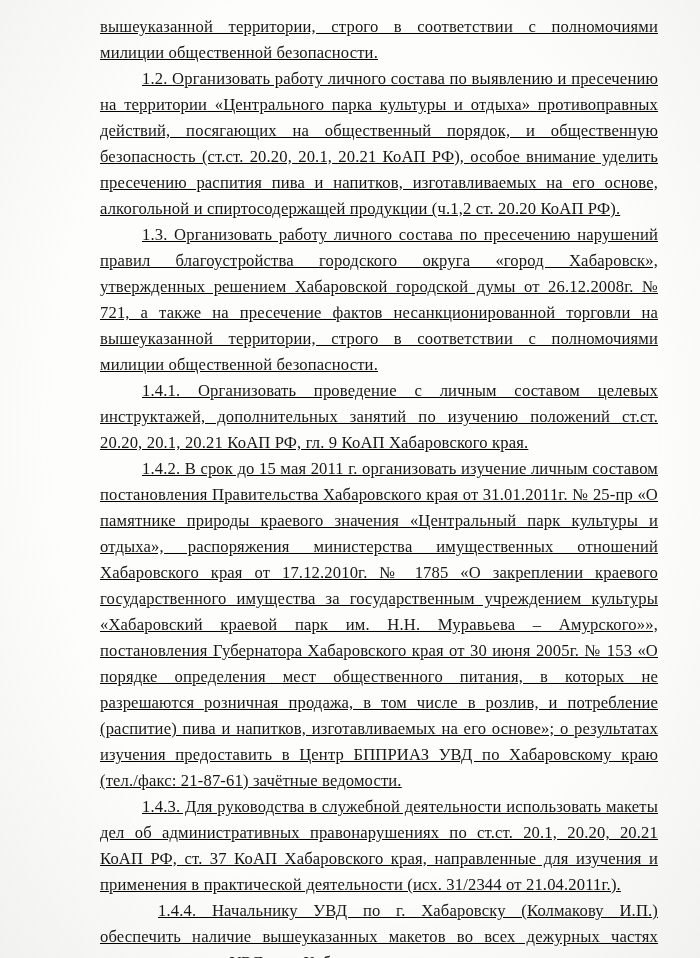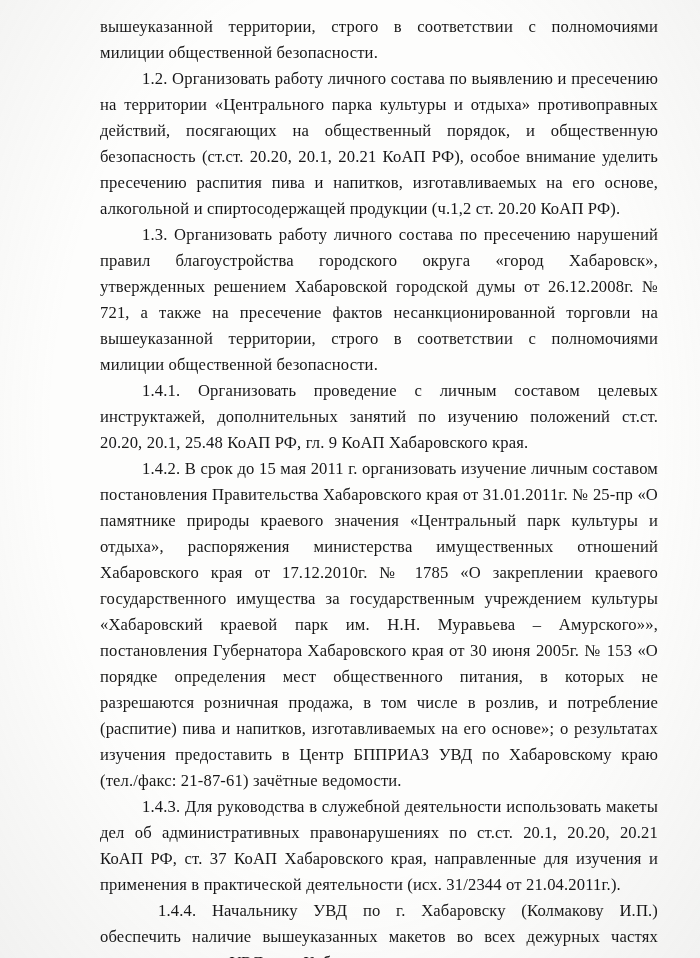--- a/index.html
+++ b/index.html
@@ -13,20 +13,21 @@
     overflow: hidden;
     font-family: "Liberation Serif", serif;
   }
   .page {
     position: relative;
     width: 700px;
     height: 958px;
     background: #fdfdfc;
     box-sizing: border-box;
     padding: 14px 42px 10px 100px;
+    text-decoration: underline;
   }
   
   .page::before {
     content: "";
     position: absolute;
     inset: 0;
     pointer-events: none;
     background:
       radial-gradient(ellipse at 50% 45%, rgba(255,255,255,0) 60%, rgba(140,140,140,0.10) 100%);
     mix-blend-mode: multiply;
@@ -59,19 +60,19 @@
   .doc-body p:nth-child(even) { color: #161618; }
 </style>
 </head>
 <body>
 
 <div class="page">
   <div class="doc-body">
     <p class="noindent">вышеуказанной территории, строго в соответствии с полномочиями милиции общественной безопасности.</p>
     <p class="indent">1.2. Организовать работу личного состава по выявлению и пресечению на территории «Центрального парка культуры и отдыха» противоправных действий, посягающих на общественный порядок, и общественную безопасность (ст.ст. 20.20, 20.1, 20.21 КоАП РФ), особое внимание уделить пресечению распития пива и напитков, изготавливаемых на его основе, алкогольной и спиртосодержащей продукции (ч.1,2 ст. 20.20 КоАП РФ).</p>
     <p class="indent">1.3. Организовать работу личного состава по пресечению нарушений правил благоустройства городского округа «город Хабаровск», утвержденных решением Хабаровской городской думы от 26.12.2008г. № 721, а также на пресечение фактов несанкционированной торговли на вышеуказанной территории, строго в соответствии с полномочиями милиции общественной безопасности.</p>
-    <p class="indent">1.4.1. Организовать проведение с личным составом целевых инструктажей, дополнительных занятий по изучению положений ст.ст. 20.20, 20.1, 25.48 КоАП РФ, гл. 9 КоАП Хабаровского края.</p>
+    <p class="indent">1.4.1. Организовать проведение с личным составом целевых инструктажей, дополнительных занятий по изучению положений ст.ст. 20.20, 20.1, 20.21 КоАП РФ, гл. 9 КоАП Хабаровского края.</p>
     <p class="indent">1.4.2. В срок до 15 мая 2011 г. организовать изучение личным составом постановления Правительства Хабаровского края от 31.01.2011г. № 25-пр «О памятнике природы краевого значения «Центральный парк культуры и отдыха», распоряжения министерства имущественных отношений Хабаровского края от 17.12.2010г. № 1785 «О закреплении краевого государственного имущества за государственным учреждением культуры «Хабаровский краевой парк им. Н.Н. Муравьева – Амурского»», постановления Губернатора Хабаровского края от 30 июня 2005г. № 153 «О порядке определения мест общественного питания, в которых не разрешаются розничная продажа, в том числе в розлив, и потребление (распитие) пива и напитков, изготавливаемых на его основе»; о результатах изучения предоставить в Центр БППРИАЗ УВД по Хабаровскому краю (тел./факс: 21-87-61) зачётные ведомости.</p>
     <p class="indent">1.4.3. Для руководства в служебной деятельности использовать макеты дел об административных правонарушениях по ст.ст. 20.1, 20.20, 20.21 КоАП РФ, ст. 37 КоАП Хабаровского края, направленные для изучения и применения в практической деятельности (исх. 31/2344 от 21.04.2011г.).</p>
     <p class="indent-lg">1.4.4. Начальнику УВД по г. Хабаровску (Колмакову И.П.) обеспечить наличие вышеуказанных макетов во всех дежурных частях отделов милиции УВД по г. Хабаровску.</p>
 
   </div>
 </div>
 
 </body></html>

